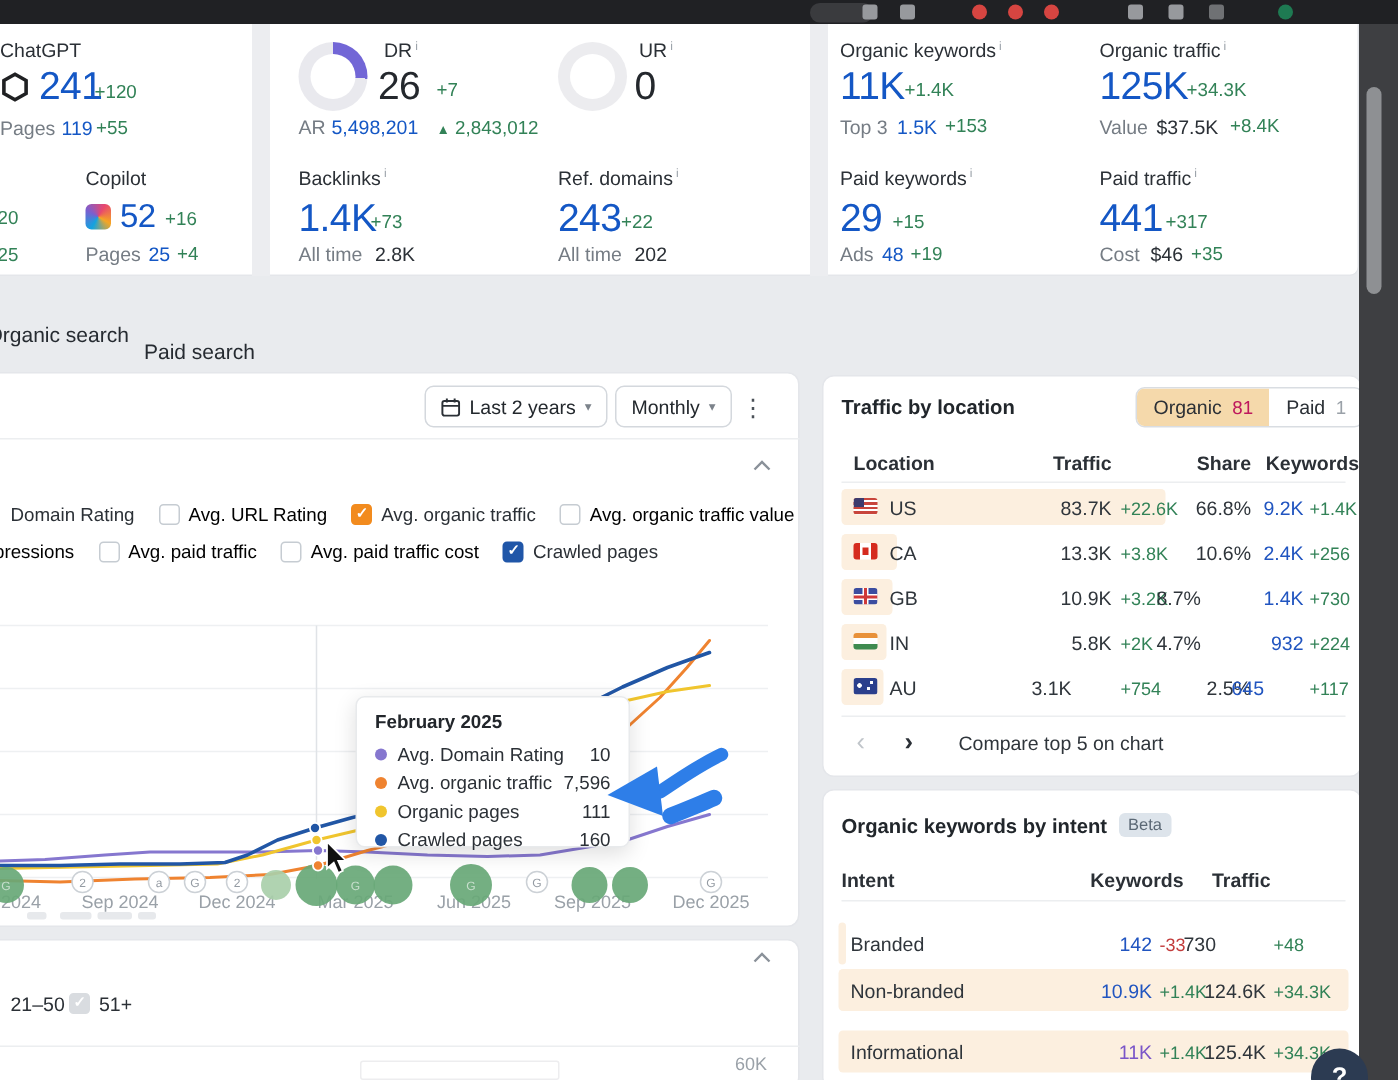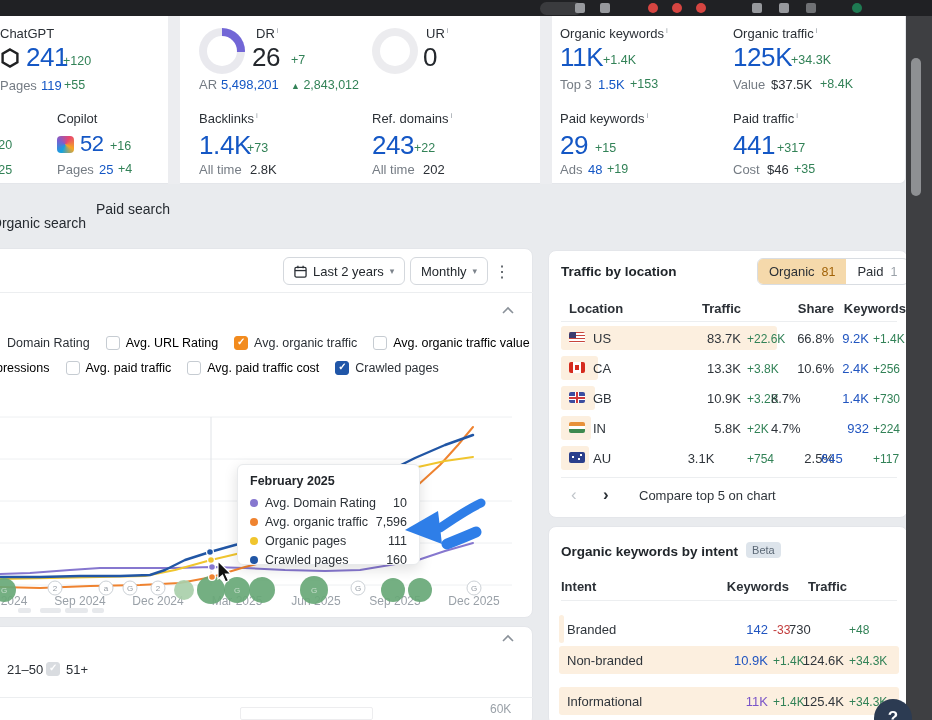--- a/index.html
+++ b/index.html
@@ -66,21 +66,21 @@
 .cursvg{position:absolute;left:214px;top:560px;width:20px;height:24px;z-index:7;pointer-events:none}
 .chip{position:absolute;height:5px;background:#e7e9ec;border-radius:2px}
 
 .loc-card{left:548px;top:250px;width:360px;height:268px}
 .int-card{left:548px;top:526px;width:360px;height:200px}
 .ctitle{position:absolute;font-size:13.5px;font-weight:bold;color:#21262b;white-space:nowrap}
 .toggle{position:absolute;display:flex;border:1px solid #d9dde2;border-radius:6px;overflow:hidden;height:27px}
 .tseg{display:flex;align-items:center;gap:7px;padding:0 11px;font-size:13px;color:#2b3036;cursor:pointer}
 .tseg .cnt{font-size:12.5px;color:#9aa1a8}
 .tseg.on{background:#f5d9ab}
-.tseg.on .cnt{color:#a16207}
+.tseg.on .cnt{color:#be185d}
 .thead{position:absolute;font-size:13px;font-weight:bold;color:#2b3036;white-space:nowrap}
 .loc-row{position:absolute;left:12px;width:338px;height:28px}
 .loc-bar{position:absolute;left:0;top:2px;height:24px;background:#fcefdf;border-radius:3px}
 .cell{position:absolute;font-size:13px;color:#2f353b;white-space:nowrap}
 .cell.g{font-size:12px;color:#328257}
 .cell.b{color:#2155c0}
 .cell.r{font-size:12px;color:#c23b3b}
 .cell.v{color:#7a55c8}
 .flag{position:absolute;width:16px;height:11px;border-radius:2px;overflow:hidden;display:inline-block}
 .flag-us{background:repeating-linear-gradient(to bottom,#c8453c 0,#c8453c 1.5px,#fff 1.5px,#fff 3px)}
@@ -196,21 +196,21 @@
   <span class="delta" style="left:820px;top:77px">+8.4K</span>
 
   <span class="lbl" style="left:733px;top:111px"><span>Paid traffic</span><sup class="info">i</sup></span>
   <span class="big" style="left:733px;top:130px">441</span>
   <span class="delta" style="left:777px;top:141px">+317</span>
   <span class="lbl lbl-gray" style="left:733px;top:162px">Cost</span>
   <span class="lbl darkv" style="left:767px;top:162px">$46</span>
   <span class="delta" style="left:794px;top:162px">+35</span>
 
   <span class="tab" style="left:-9px;top:215px">Organic search</span>
-  <span class="tab" style="left:96px;top:201px">Paid search</span>
+  <span class="tab" style="left:96px;top:226px">Paid search</span>
 
   <div class="card" style="left:-12px;top:248px;width:545px;height:370px"></div>
 
   <div class="btn" style="left:283px;top:257px">
     <svg width="13" height="13" viewBox="0 0 14 14">
         <rect x="1" y="2.5" width="12" height="10.5" rx="1.5" fill="none" stroke="#2b3036" stroke-width="1.4"></rect>
         <line x1="1" y1="6" x2="13" y2="6" stroke="#2b3036" stroke-width="1.4"></line>
         <line x1="4.2" y1="0.8" x2="4.2" y2="3.5" stroke="#2b3036" stroke-width="1.4"></line>
         <line x1="9.8" y1="0.8" x2="9.8" y2="3.5" stroke="#2b3036" stroke-width="1.4"></line>
       </svg>

